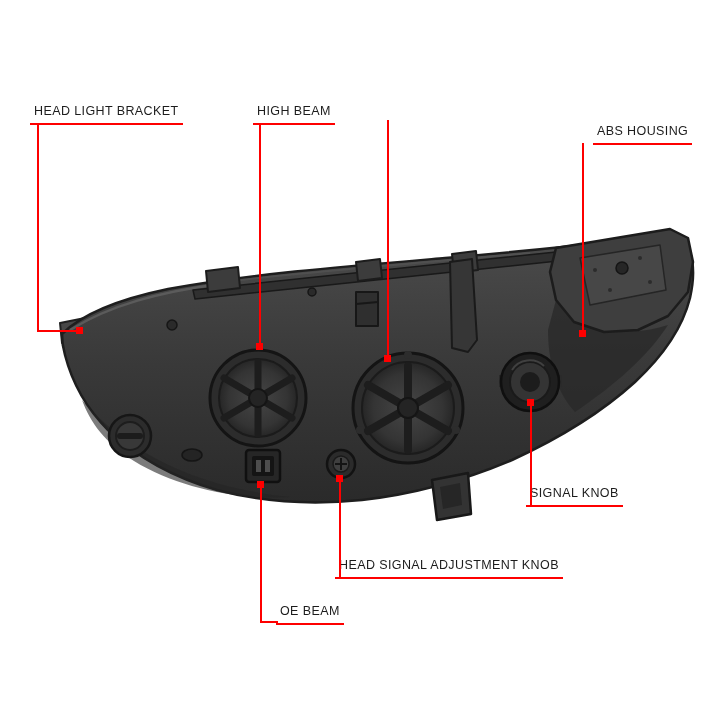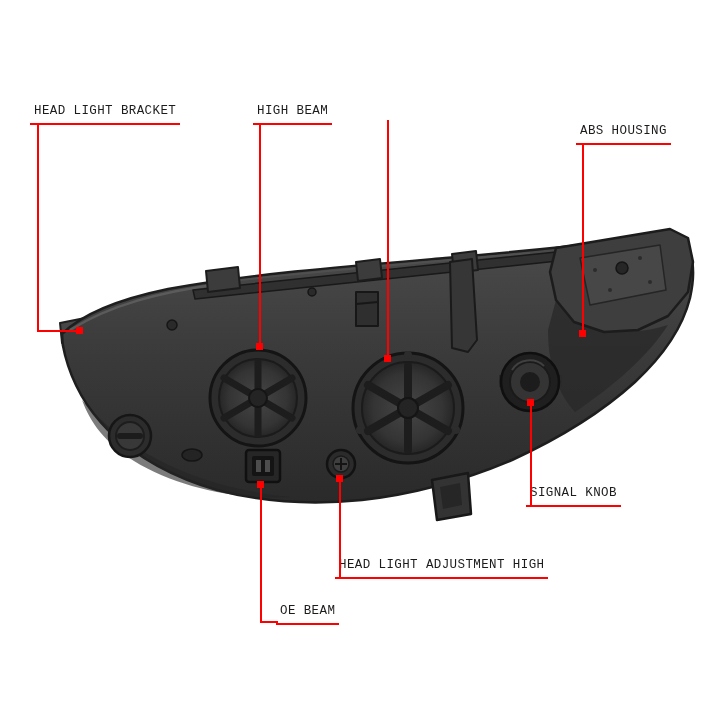--- a/index.html
+++ b/index.html
@@ -6,21 +6,20 @@
   html,body { width:717px; height:717px; }
   body {
     background:#ffffff;
     font-family:"Liberation Sans", sans-serif;
   }
   .stage {
     position:relative;
     width:717px; height:664px;
     background:#ffffff;
     overflow:hidden;
-    font-family:Liberation Mono, monospace;
   }
   svg.art { position:absolute; left:0; top:0; }
   .callout {
     position:absolute;
     font-size:12.5px;
     line-height:15px;
     letter-spacing:.4px;
     color:var(--label-color,#1c1c1c);
     padding:0 4px 4px 4px;
     border-bottom:2px solid var(--accent,#fe0000);
@@ -157,25 +156,25 @@
       </g>
 
     </g>
   </svg>
 
   <div class="callout" style="left:30px;top:104px">HEAD LIGHT BRACKET</div>
 
   <div class="callout" style="left:253px;top:104px">HIGH BEAM</div>
 
 
-  <div class="callout" style="left:576px;top:124px">ABS HOUSING</div>
+  <div class="callout" style="left:593px;top:124px">ABS HOUSING</div>
 
   <div class="callout" style="left:526px;top:486px">SIGNAL KNOB</div>
 
-  <div class="callout" style="left:335px;top:558px">HEAD LIGHT ADJUSTMENT HIGH</div>
+  <div class="callout" style="left:335px;top:558px">HEAD SIGNAL ADJUSTMENT KNOB</div>
 
   <div class="callout" style="left:276px;top:604px">OE BEAM</div>
 
   <div class="line" style="left:37px;top:123px;width:2px;height:209px"></div>
   <div class="line" style="left:37px;top:330px;width:44px;height:2px"></div>
   <div class="sq" style="left:76px;top:327px"></div>
 
   <div class="line" style="left:259px;top:125px;width:2px;height:222px"></div>
   <div class="sq" style="left:256px;top:343px"></div>
 

